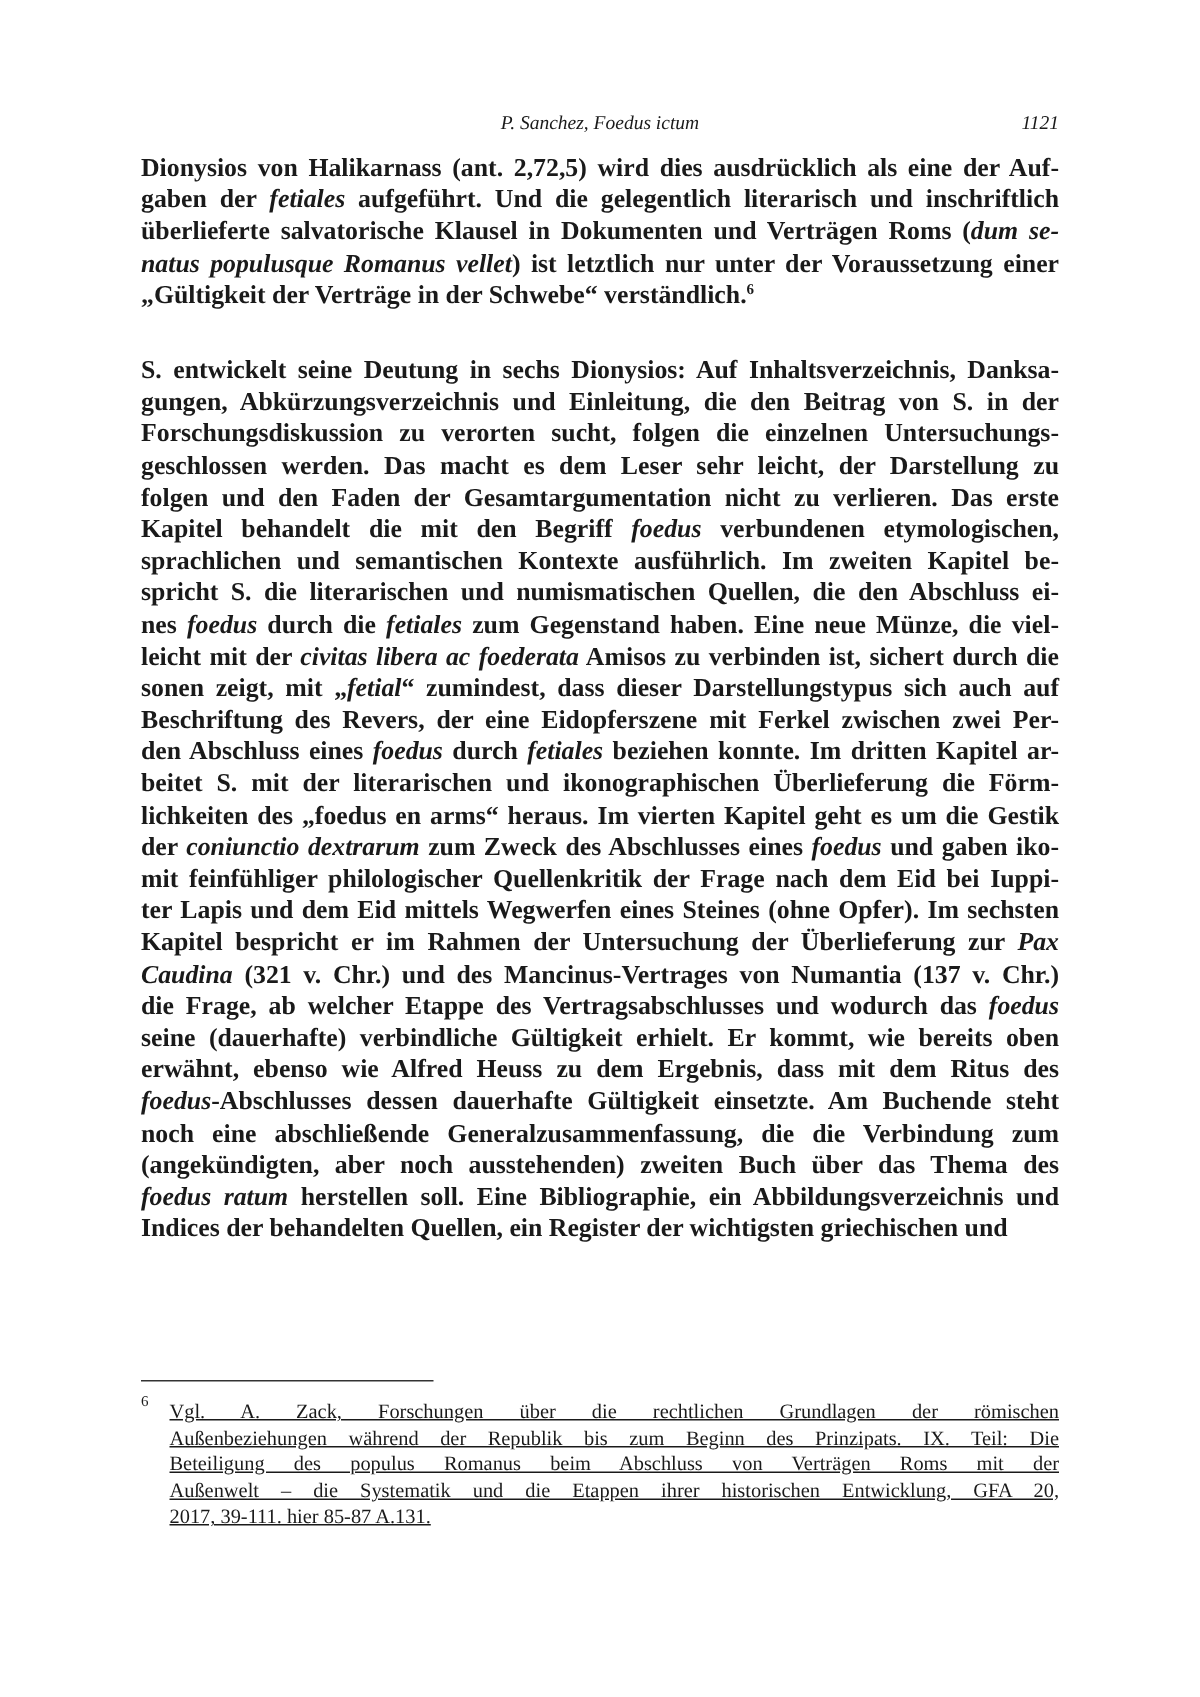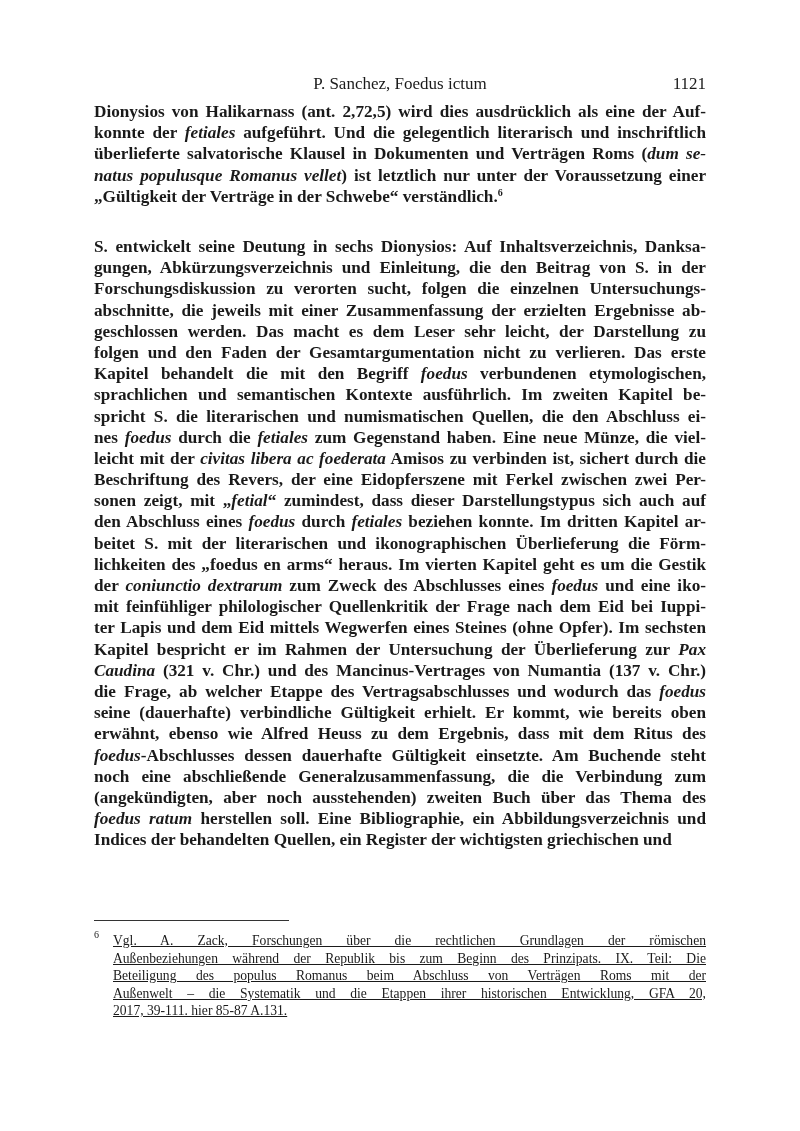--- a/index.html
+++ b/index.html
@@ -1,19 +1,19 @@
 <!DOCTYPE html>
 <html><head>
 <meta charset="utf-8">
 <style>
   html, body { margin: 0; padding: 0; background: #ffffff; }
   body { width: 800px; height: 1131px; position: relative; overflow: hidden;
          font-family: "Liberation Serif", "DejaVu Serif", serif; color: #1a1a1a; }
   .header { position: absolute; top: 74px; left: 94px; width: 612px; height: 20px;
-            font-size: 17px; }
+            font-size: 13px; font-style: italic; }
   .header .title { position: absolute; left: 0; right: 0; text-align: center; }
   .header .pageno { position: absolute; right: 0; }
   .body { position: absolute; left: 94px; width: 612px; font-size: 17.2px; font-weight: bold; }
   .line { display: block; height: 21.2px; line-height: 21.2px; white-space: nowrap;
           text-align: justify; text-align-last: justify; }
   .line.last { text-align-last: left; }
   .p1 { top: 101px; }
   .p2 { top: 236px; }
   sup.fn { font-size: 10px; vertical-align: 6px; line-height: 0; }
   .rule { position: absolute; left: 94px; top: 920px; width: 195px; height: 1px; background: #333; }
@@ -28,43 +28,42 @@
 </head>
 <body>
 
 <div class="header">
   <span class="title">P. Sanchez, Foedus ictum</span>
   <span class="pageno">1121</span>
 </div>
 
 <div class="body p1" id="para0">
     <span class="line"><span>Dionysios von Halikarnass (ant. 2,72,5) wird dies ausdrücklich als eine der Auf-</span></span>
-    <span class="line"><span>konnte der </span><i>fetiales</i><span> aufgeführt. Und die gelegentlich literarisch und inschriftlich</span></span>
+    <span class="line"><span>gaben der </span><i>fetiales</i><span> aufgeführt. Und die gelegentlich literarisch und inschriftlich</span></span>
     <span class="line"><span>überlieferte salvatorische Klausel in Dokumenten und Verträgen Roms (</span><i>dum se-</i></span>
     <span class="line"><i>natus populusque Romanus vellet</i><span>) ist letztlich nur unter der Voraussetzung einer</span></span>
     <span class="line last"><span>„Gültigkeit der Verträge in der Schwebe“ verständlich.</span><sup class="fn">6</sup></span>
   </div>
 <div class="body p2" id="para1">
     <span class="line"><span>S. entwickelt seine Deutung in sechs Dionysios: Auf Inhaltsverzeichnis, Danksa-</span></span>
     <span class="line"><span>gungen, Abkürzungsverzeichnis und Einleitung, die den Beitrag von S. in der</span></span>
     <span class="line"><span>Forschungsdiskussion zu verorten sucht, folgen die einzelnen Untersuchungs-</span></span>
-    <span class="line"><span>abschnitte, die jeweils mit einer Zusammenfassung der erzielten Ergebnisse ab-</span></span>
     <span class="line"><span>geschlossen werden. Das macht es dem Leser sehr leicht, der Darstellung zu</span></span>
     <span class="line"><span>folgen und den Faden der Gesamtargumentation nicht zu verlieren. Das erste</span></span>
     <span class="line"><span>Kapitel behandelt die mit den Begriff </span><i>foedus</i><span> verbundenen etymologischen,</span></span>
     <span class="line"><span>sprachlichen und semantischen Kontexte ausführlich. Im zweiten Kapitel be-</span></span>
     <span class="line"><span>spricht S. die literarischen und numismatischen Quellen, die den Abschluss ei-</span></span>
     <span class="line"><span>nes </span><i>foedus</i><span> durch die </span><i>fetiales</i><span> zum Gegenstand haben. Eine neue Münze, die viel-</span></span>
     <span class="line"><span>leicht mit der </span><i>civitas libera ac foederata</i><span> Amisos zu verbinden ist, sichert durch die</span></span>
+    <span class="line"><span>sonen zeigt, mit „</span><i>fetial</i><span>“ zumindest, dass dieser Darstellungstypus sich auch auf</span></span>
     <span class="line"><span>Beschriftung des Revers, der eine Eidopferszene mit Ferkel zwischen zwei Per-</span></span>
-    <span class="line"><span>sonen zeigt, mit „</span><i>fetial</i><span>“ zumindest, dass dieser Darstellungstypus sich auch auf</span></span>
     <span class="line"><span>den Abschluss eines </span><i>foedus</i><span> durch </span><i>fetiales</i><span> beziehen konnte. Im dritten Kapitel ar-</span></span>
     <span class="line"><span>beitet S. mit der literarischen und ikonographischen Überlieferung die Förm-</span></span>
     <span class="line"><span>lichkeiten des „foedus en arms“ heraus. Im vierten Kapitel geht es um die Gestik</span></span>
-    <span class="line"><span>der </span><i>coniunctio dextrarum</i><span> zum Zweck des Abschlusses eines </span><i>foedus</i><span> und eine iko-</span></span>
+    <span class="line"><span>der </span><i>coniunctio dextrarum</i><span> zum Zweck des Abschlusses eines </span><i>foedus</i><span> und gaben iko-</span></span>
     <span class="line"><span>mit feinfühliger philologischer Quellenkritik der Frage nach dem Eid bei Iuppi-</span></span>
     <span class="line"><span>ter Lapis und dem Eid mittels Wegwerfen eines Steines (ohne Opfer). Im sechsten</span></span>
     <span class="line"><span>Kapitel bespricht er im Rahmen der Untersuchung der Überlieferung zur </span><i>Pax</i></span>
     <span class="line"><i>Caudina</i><span> (321 v. Chr.) und des Mancinus-Vertrages von Numantia (137 v. Chr.)</span></span>
     <span class="line"><span>die Frage, ab welcher Etappe des Vertragsabschlusses und wodurch das </span><i>foedus</i></span>
     <span class="line"><span>seine (dauerhafte) verbindliche Gültigkeit erhielt. Er kommt, wie bereits oben</span></span>
     <span class="line"><span>erwähnt, ebenso wie Alfred Heuss zu dem Ergebnis, dass mit dem Ritus des</span></span>
     <span class="line"><i>foedus</i><span>-Abschlusses dessen dauerhafte Gültigkeit einsetzte. Am Buchende steht</span></span>
     <span class="line"><span>noch eine abschließende Generalzusammenfassung, die die Verbindung zum</span></span>
     <span class="line"><span>(angekündigten, aber noch ausstehenden) zweiten Buch über das Thema des</span></span>

